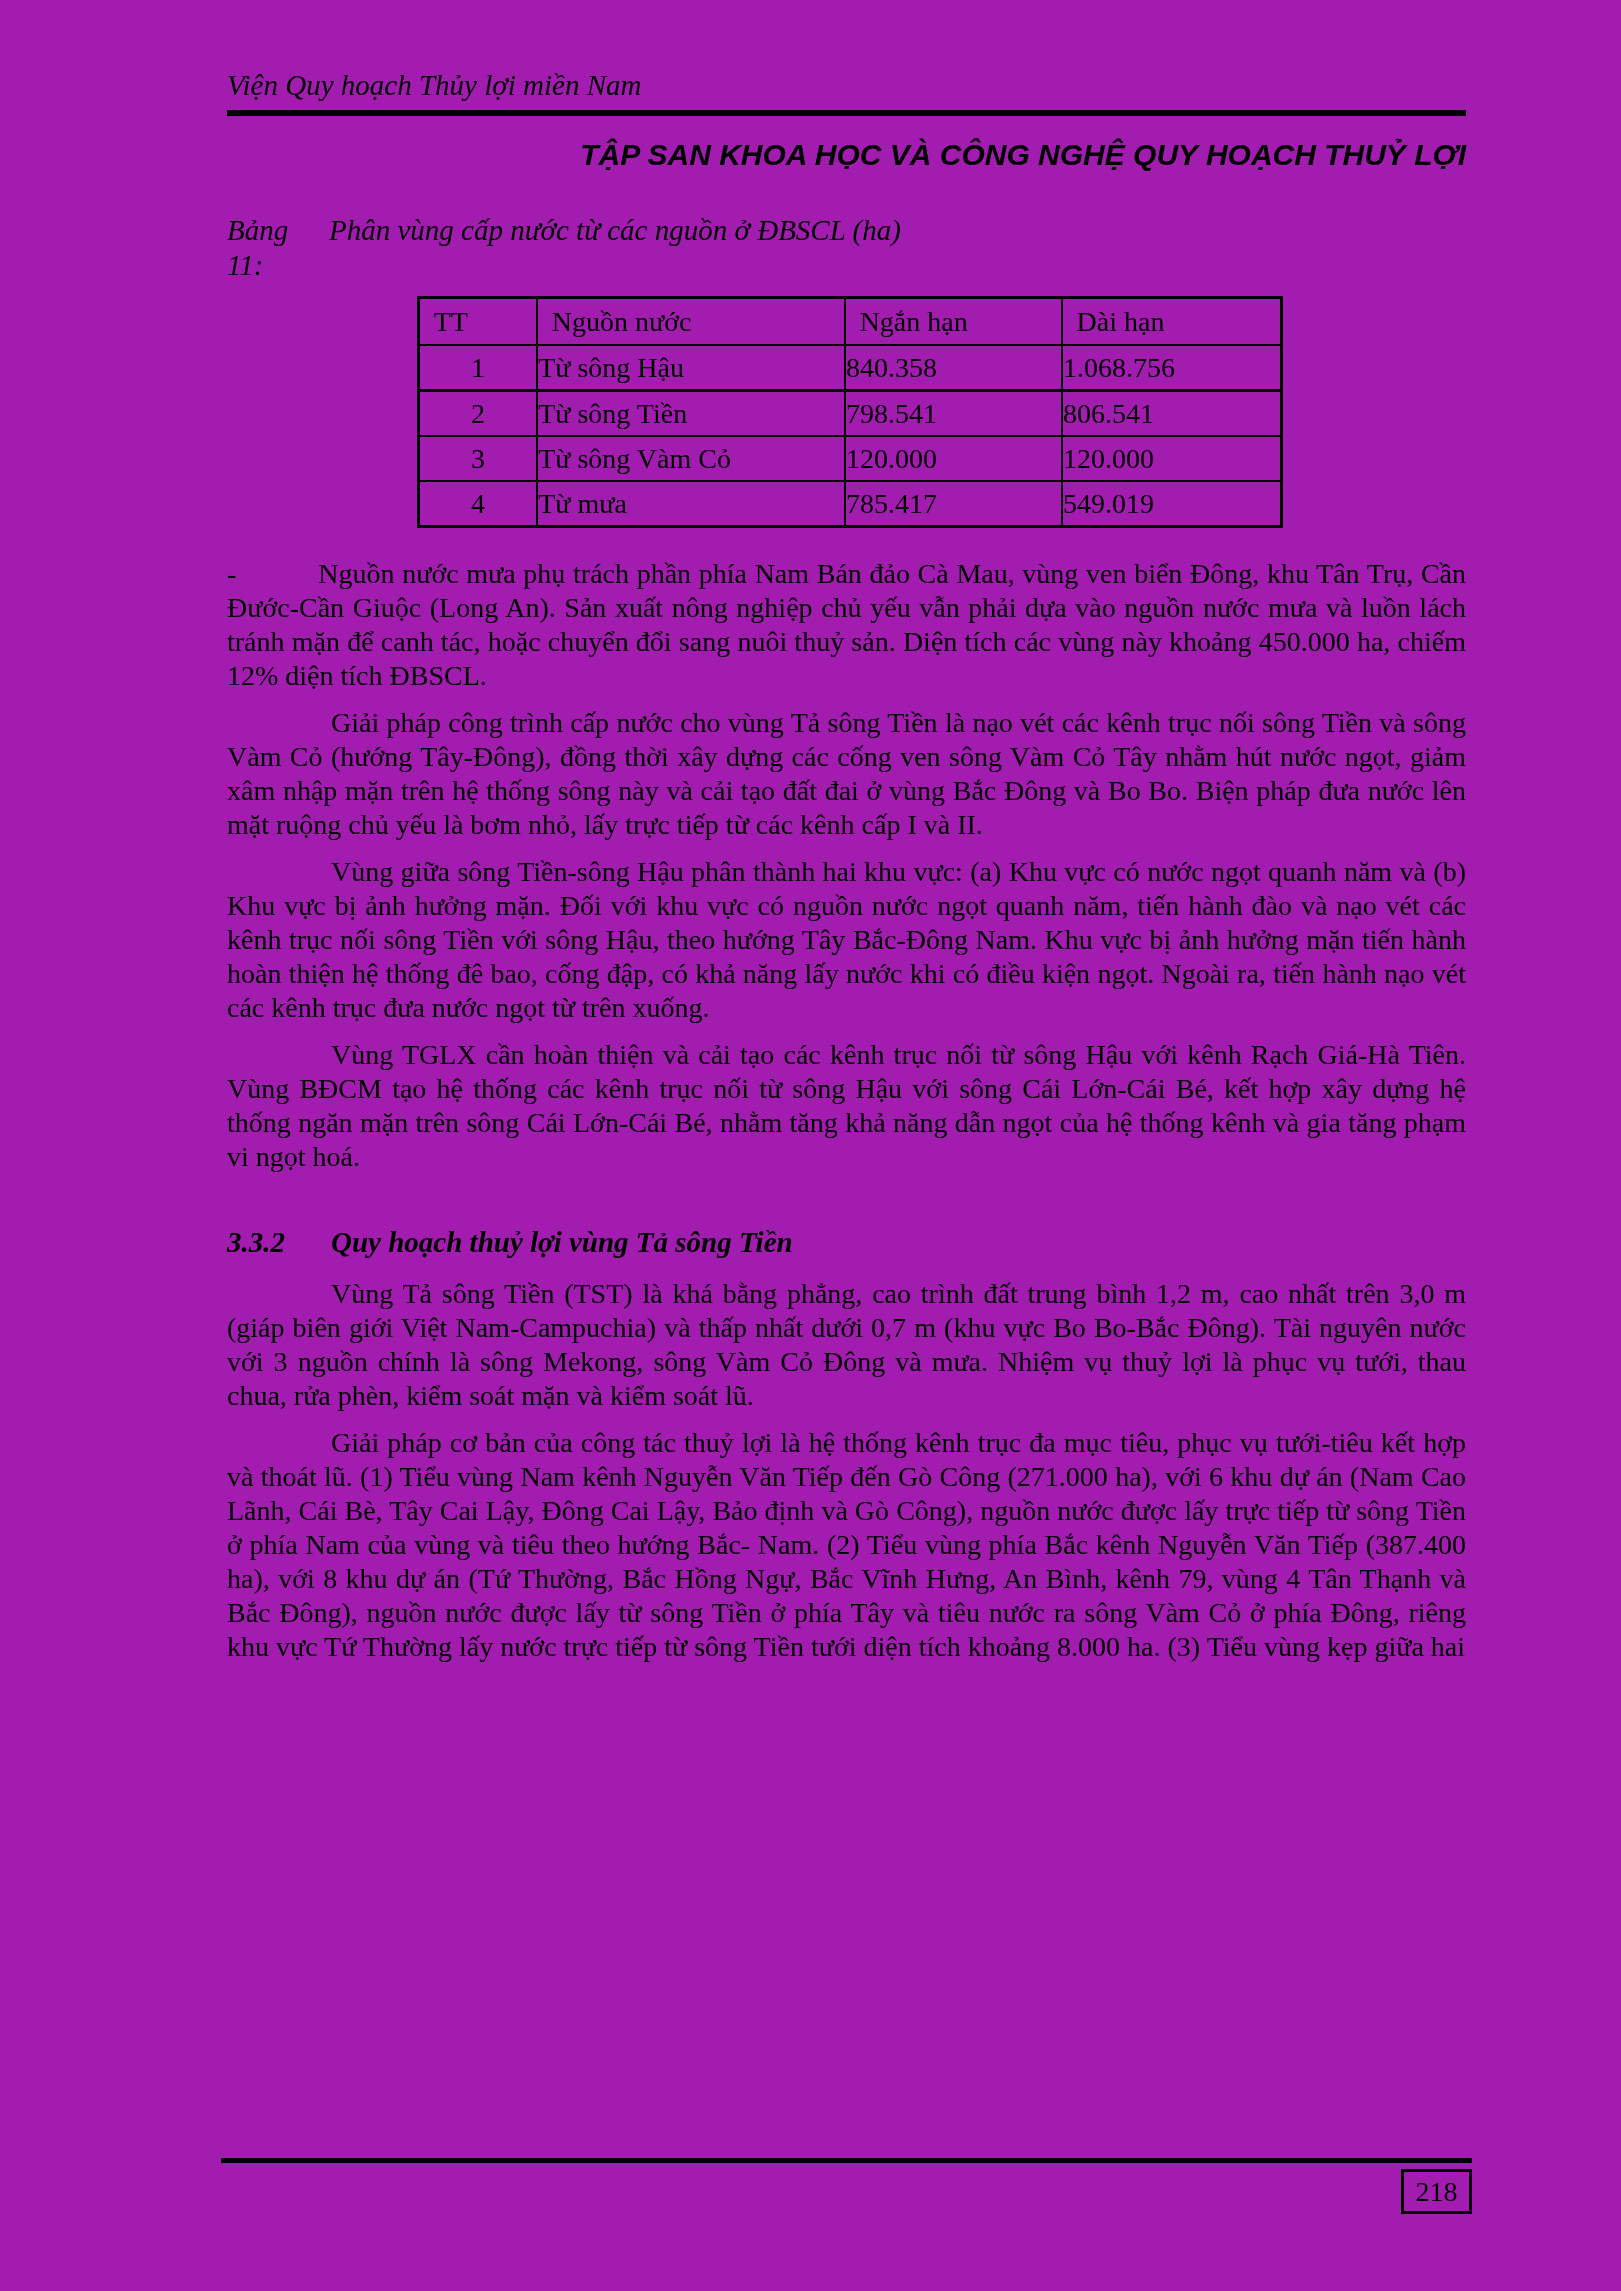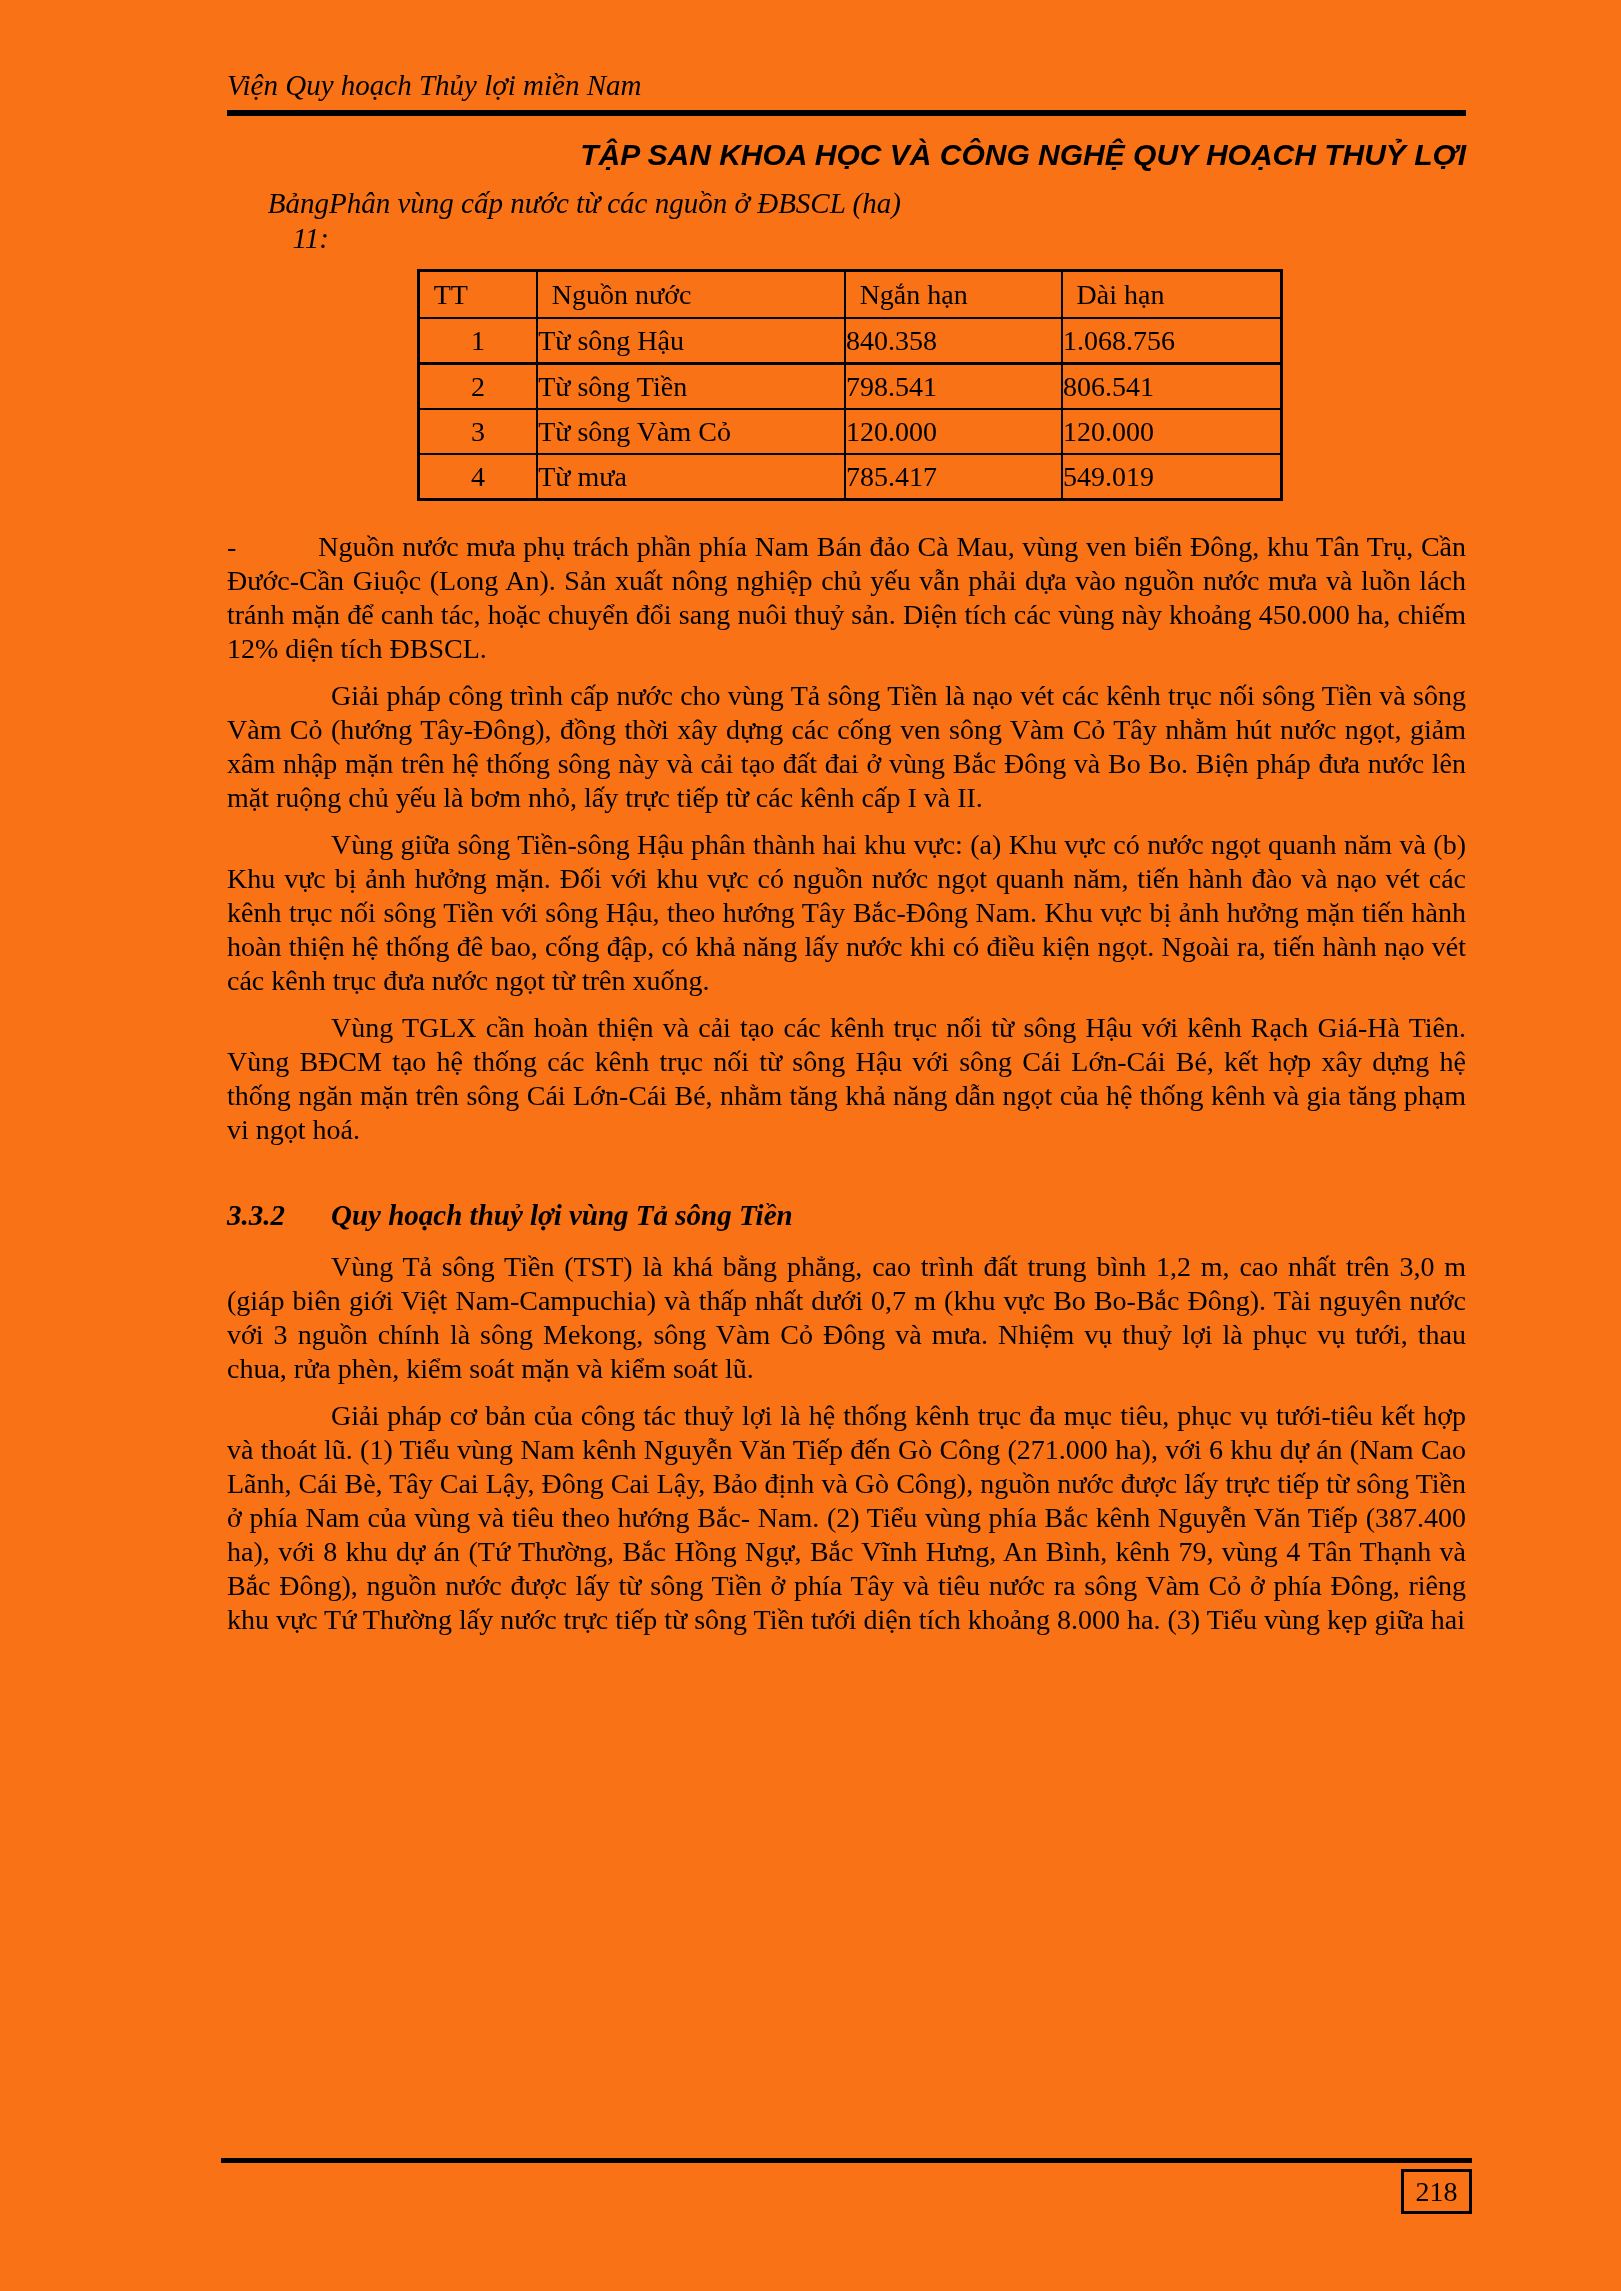--- a/index.html
+++ b/index.html
@@ -1,19 +1,19 @@
 <!DOCTYPE html>
 <html><head>
 <meta charset="utf-8">
 <style>
   html,body{margin:0;padding:0;background:#888;}
   .page{
     position:relative;
     width:1621px;height:2292px;
-    background:#f97316;
+    background:#a21caf;
     font-family:"Liberation Serif", serif;
     color:#000;
     box-sizing:border-box;
     padding:69px 155px 0 227px;
     overflow:hidden;
   }
   
   .institute{
     font-style:italic;
     font-size:29px;
@@ -42,26 +42,25 @@
     text-align:justify;
   }
   p.intro{
     margin-top:33px;
     margin-left:104px;
   }
   p.indent{text-indent:104px;}
   .dash-gap{display:inline-block;width:82px;}
   
   .caption{
-    margin-top:13px;
+    margin-top:40px;
     font-style:italic;
     font-size:29px;
     line-height:35px;
     display:flex;
-    text-align:right;
   }
   .cap-label{width:102px;flex:0 0 auto;}
   
   table.data{
     border-collapse:collapse;
     margin:13.7px 0 0 190px;
     width:866px;
     font-size:28px;
   }
   table.data th, table.data td{

